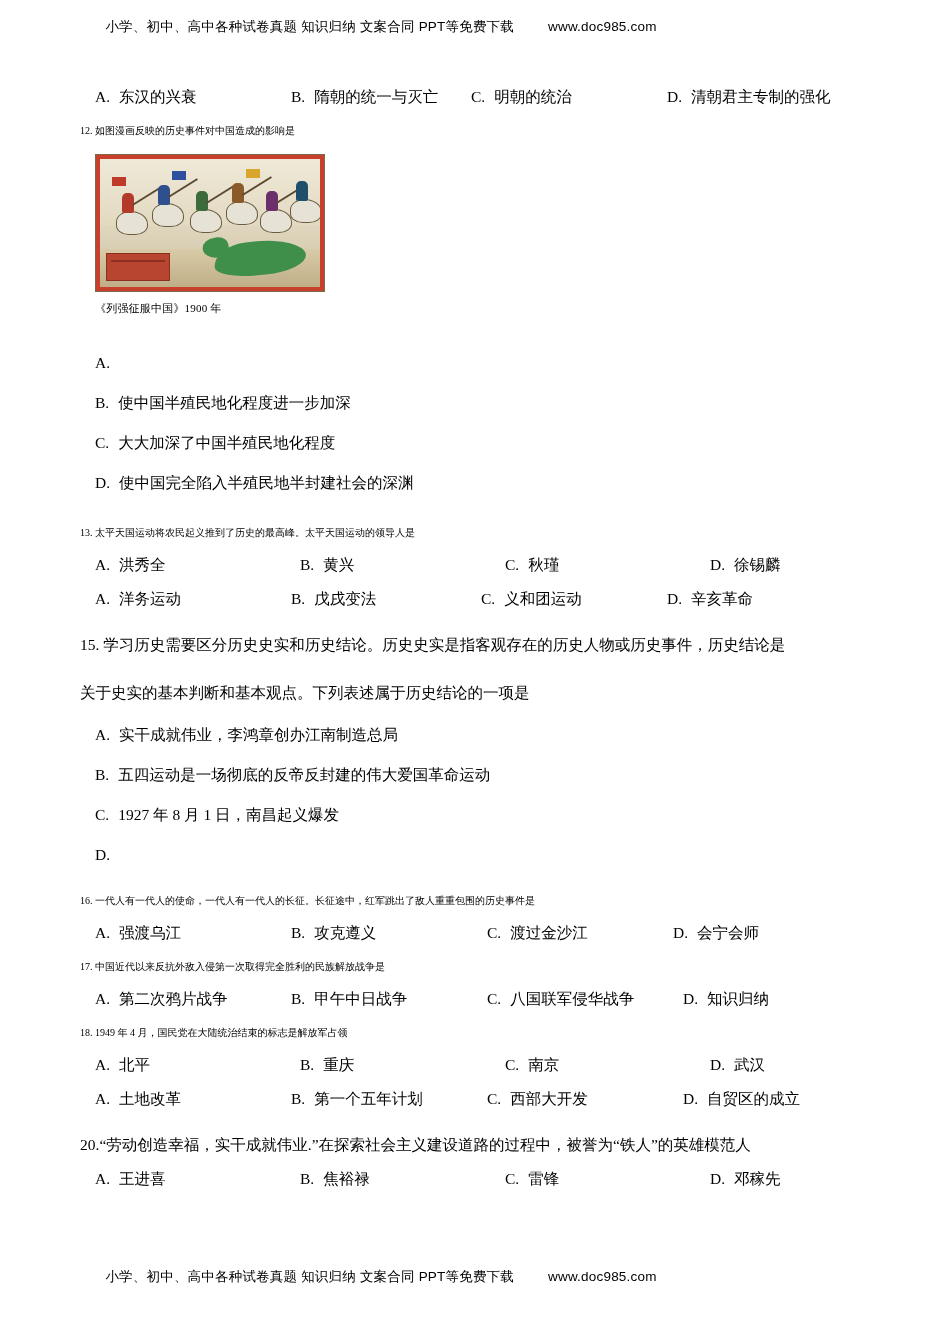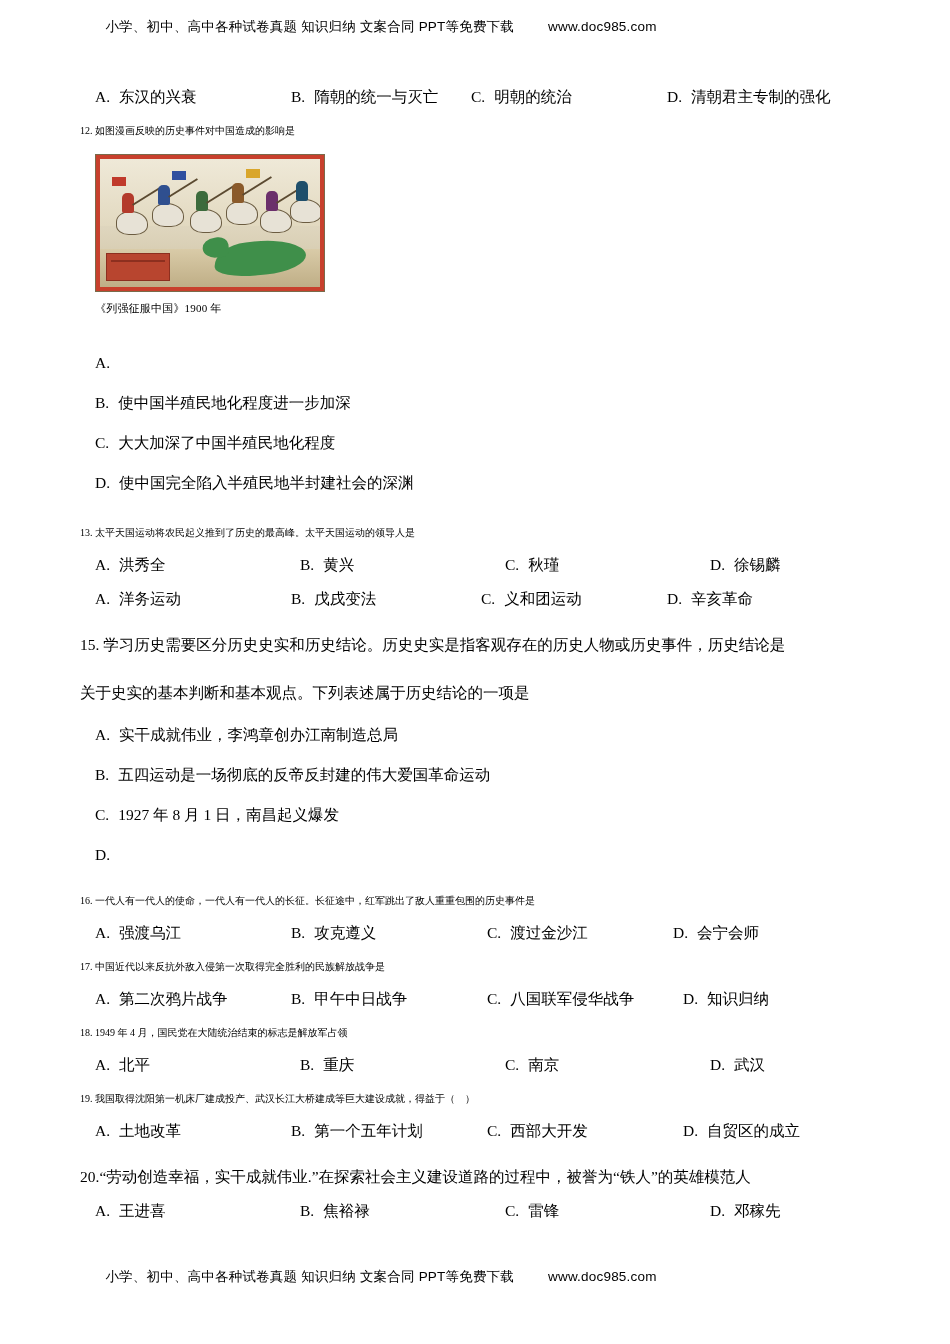--- a/index.html
+++ b/index.html
@@ -376,21 +376,20 @@
       <div class="op">
           <span class="lab">C.</span>
           <span>南京</span>
         </div>
       <div class="op">
           <span class="lab">D.</span>
           <span>武汉</span>
         </div>
     </div>
 
-    <p class="stem">19. 我国取得沈阳第一机床厂建成投产、武汉长江大桥建成等巨大建设成就，得益于（    ）</p>
     <div class="opts q19">
       <div class="op">
           <span class="lab">A.</span>
           <span>土地改革</span>
         </div>
       <div class="op">
           <span class="lab">B.</span>
           <span>第一个五年计划</span>
         </div>
       <div class="op">

